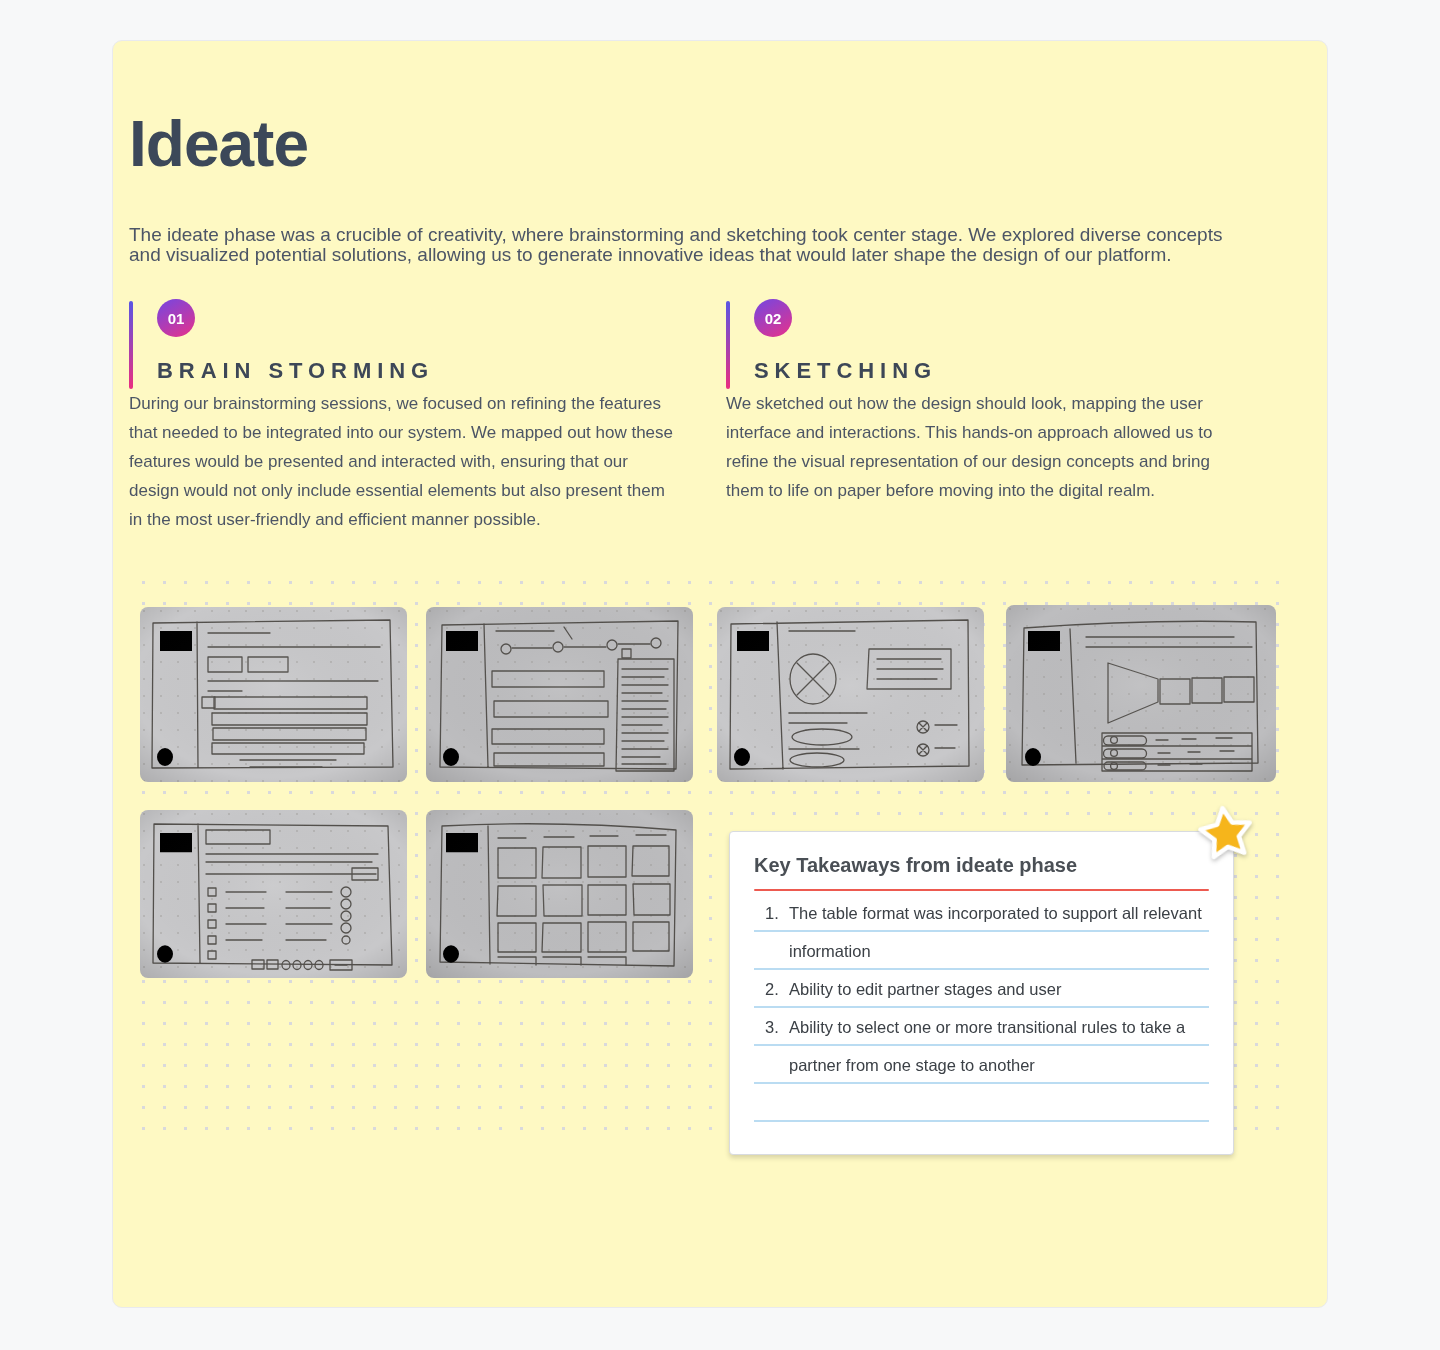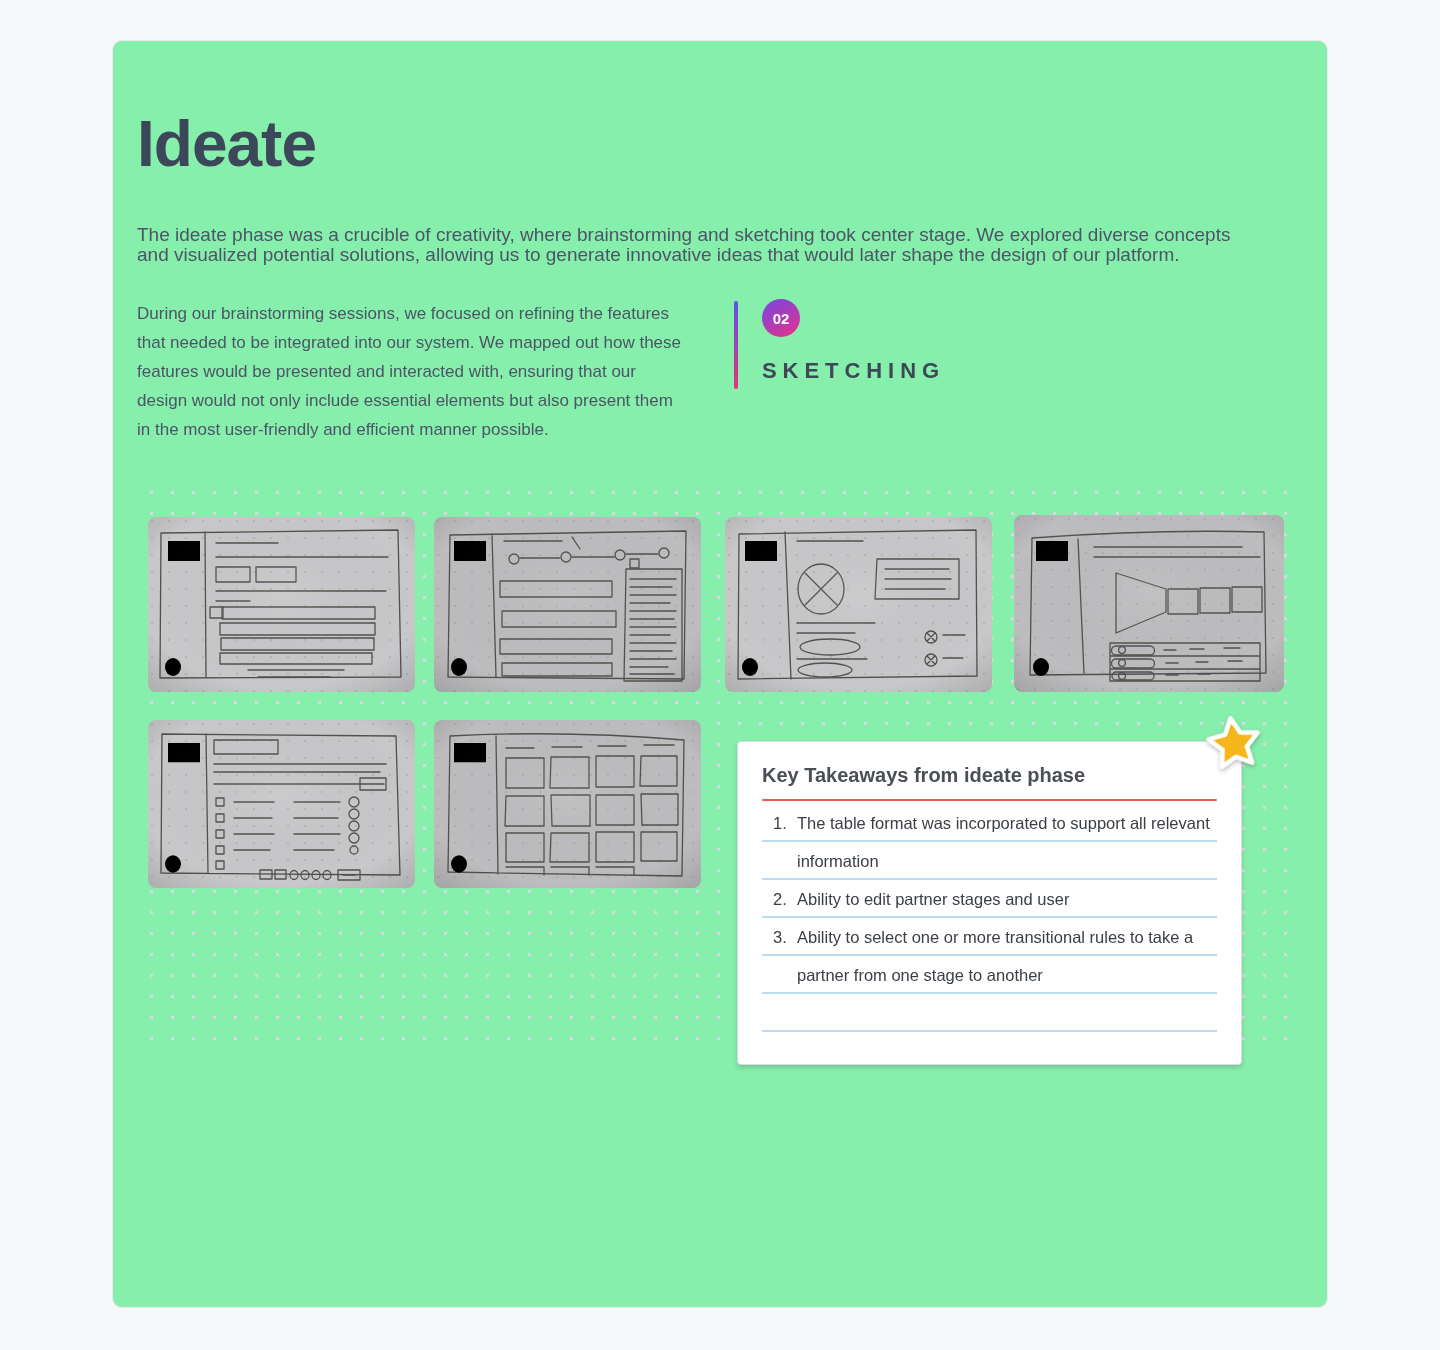--- a/index.html
+++ b/index.html
@@ -1,21 +1,21 @@
 <!DOCTYPE html>
 <html><head>
 <meta charset="utf-8">
 <style>
   * { margin:0; padding:0; box-sizing:border-box; }
   html,body { width:1440px; height:1350px; background:#f7f8f9; font-family:"Liberation Sans", sans-serif; overflow:hidden; }
 
   .page-card {
     position:absolute; left:112px; top:40px; width:1216px; height:1268px;
-    background:#86efac; border:1px solid #e9eaee; border-radius:10px;
-    padding:66px 31px 0 24px;
+    background:#fef9c3; border:1px solid #e9eaee; border-radius:10px;
+    padding:66px 31px 0 16px;
   }
 
   .page-title {
     font-size:64px; font-weight:700; letter-spacing:-1px; color:#3c4859;
   }
 
   .page-intro {
     margin-top:44px; width:1112px;
     font-size:19px; line-height:20px; color:#4c5566;
   }
@@ -118,29 +118,35 @@
 
 <div class="page-card">
 
   <h1 class="page-title">Ideate</h1>
 
   <p class="page-intro">The ideate phase was a crucible of creativity, where brainstorming and sketching took center stage. We explored diverse concepts and visualized potential solutions, allowing us to generate innovative ideas that would later shape the design of our platform.</p>
 
   <div class="phase-columns">
 
     <div class="phase-col">
+      <div class="phase-header">
+        <span class="accent-bar"></span>
+        <div class="phase-badge">01</div>
+        <div class="phase-title">BRAIN STORMING</div>
+      </div>
       <p class="phase-body">During our brainstorming sessions, we focused on refining the features that needed to be integrated into our system. We mapped out how these features would be presented and interacted with, ensuring that our design would not only include essential elements but also present them in the most user-friendly and efficient manner possible.</p>
     </div>
 
     <div class="phase-col">
       <div class="phase-header">
         <span class="accent-bar"></span>
         <div class="phase-badge">02</div>
         <div class="phase-title">SKETCHING</div>
       </div>
+      <p class="phase-body">We sketched out how the design should look, mapping the user interface and interactions. This hands-on approach allowed us to refine the visual representation of our design concepts and bring them to life on paper before moving into the digital realm.</p>
     </div>
 
   </div>
 
   <div class="sketch-area">
 
     <svg class="sketch s1" viewBox="0 0 267 175">
       <rect class="sk-bg-light" width="267" height="175"></rect>
       <rect width="267" height="175" fill="url(#paperdots)"></rect>
       <path d="M13 16 L250 13 L253 160 L12 161 Z M57 15 L58 161"></path>

